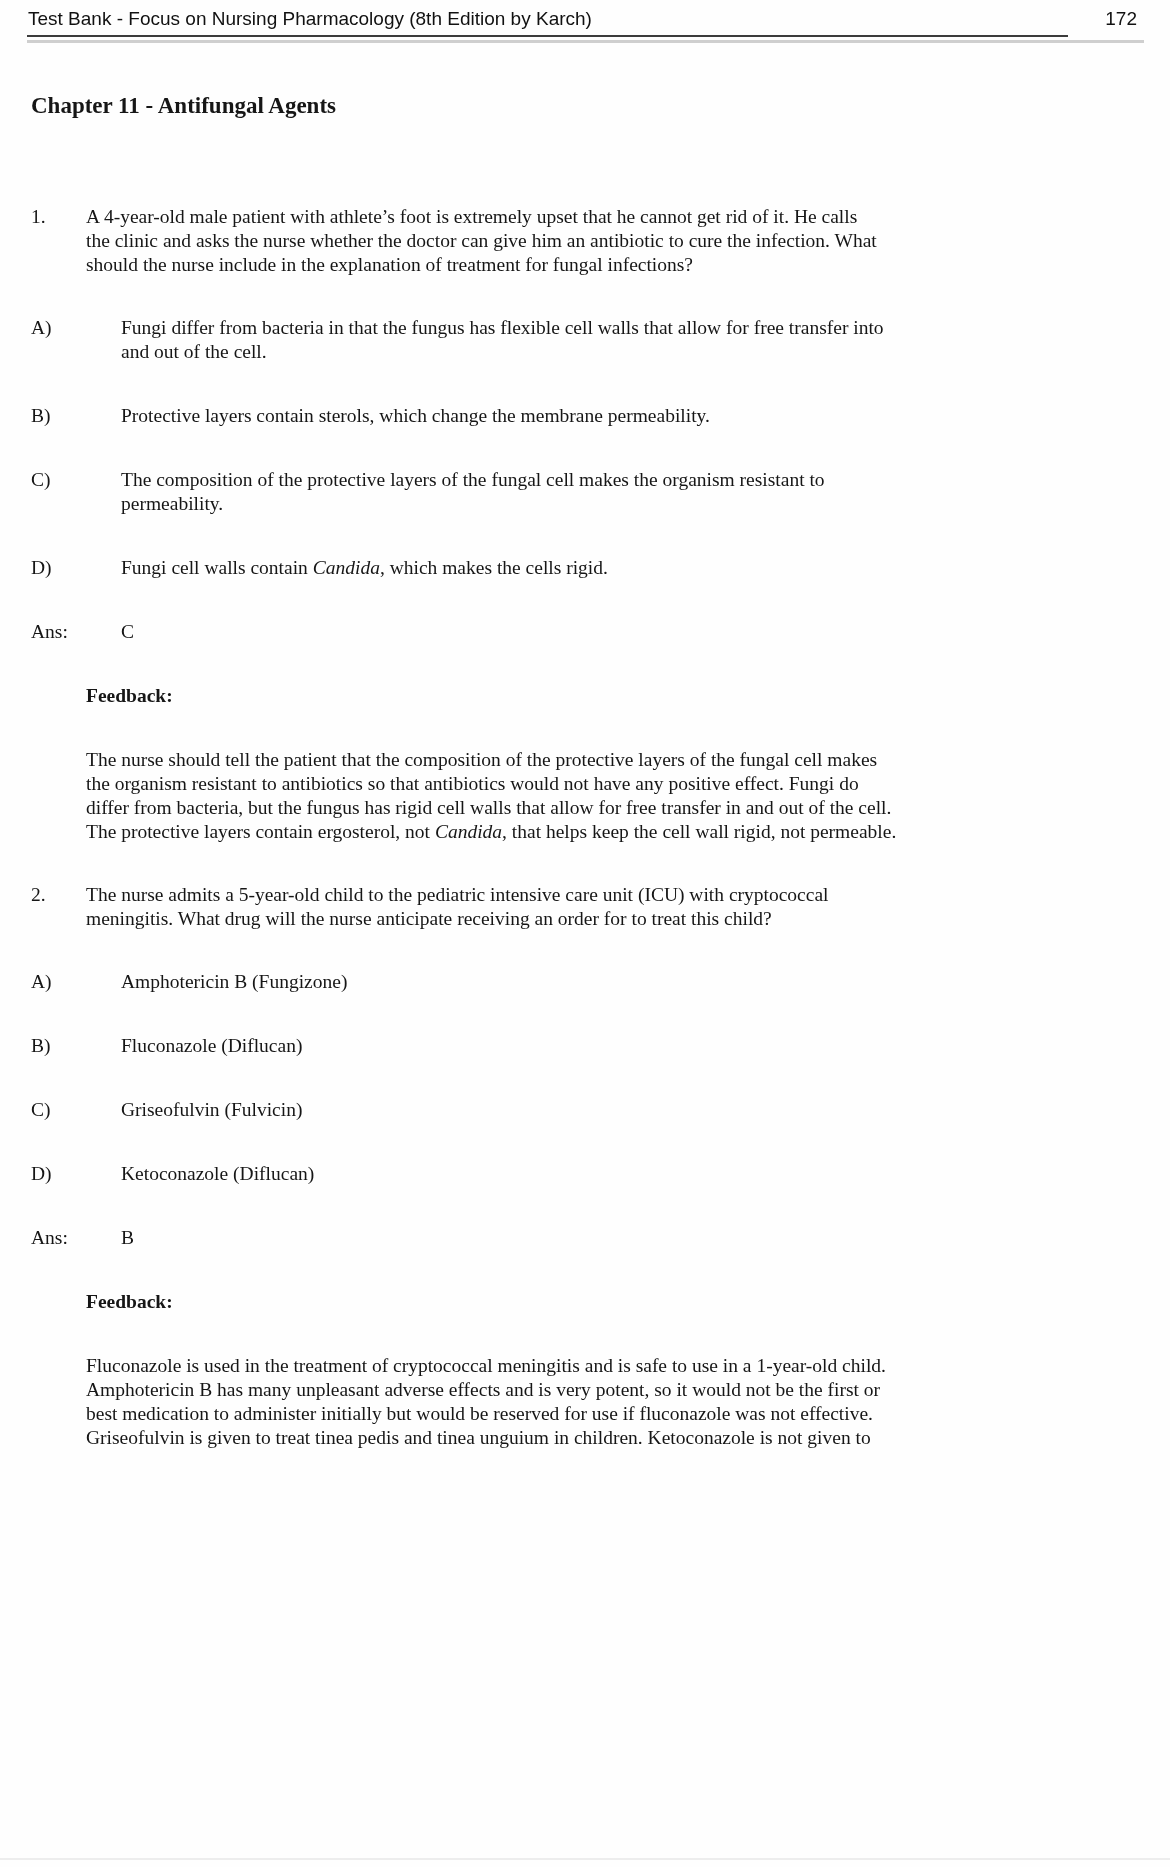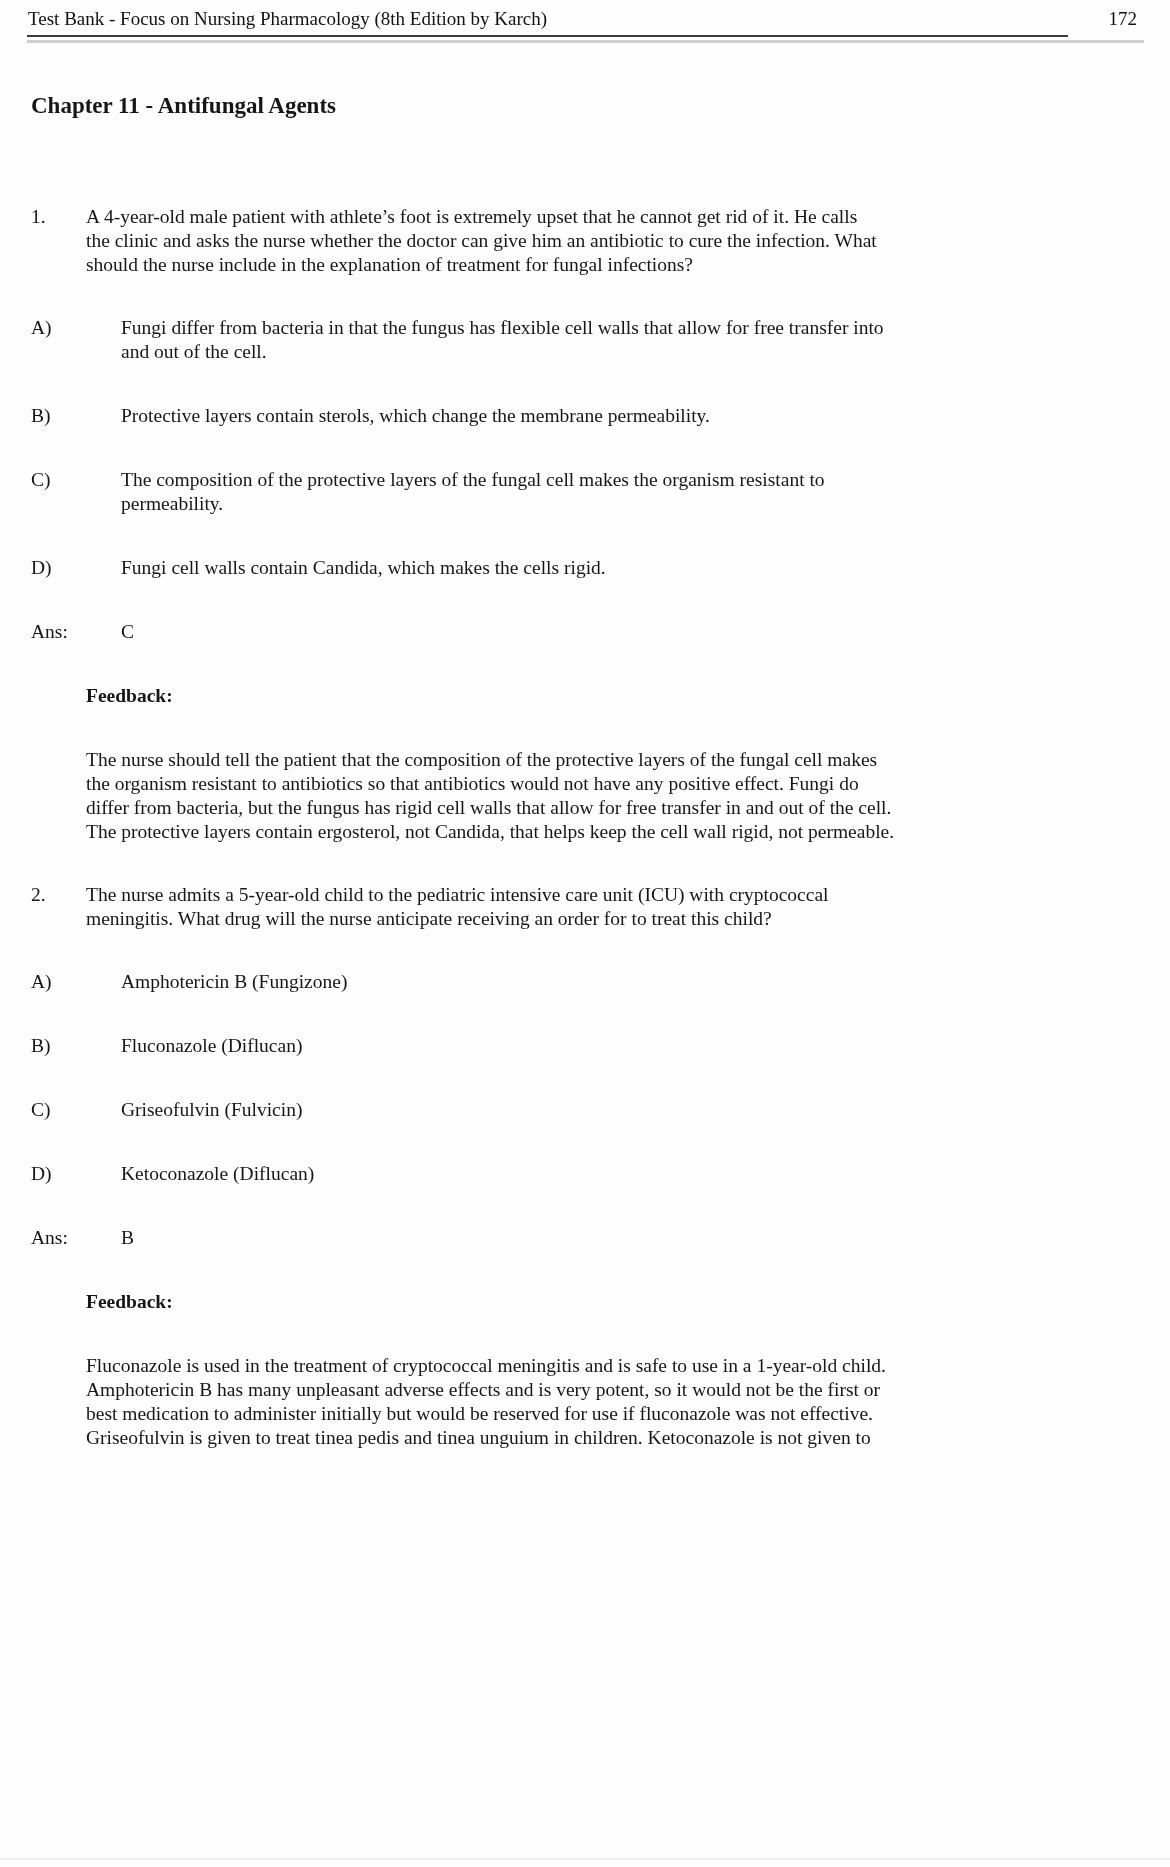--- a/index.html
+++ b/index.html
@@ -11,21 +11,21 @@
     font-family: "Liberation Serif", serif;
     position: relative;
     overflow: hidden;
   }
   .page-header {
     position: absolute;
     top: 8px; left: 28px; right: 33px;
     display: flex;
     justify-content: space-between;
     align-items: baseline;
-    font-family: Liberation Serif, serif;
+    font-family: Liberation Sans, sans-serif;
     font-size: 19px;
     color: #111;
   }
   .header-rule-dark {
     position: absolute;
     top: 35px; left: 27px;
     width: 1041px; height: 2px;
     background: #3c3c3c;
   }
   .header-rule-light {
@@ -58,21 +58,21 @@
     display: grid;
     grid-template-columns: 90px 1fr;
     margin-bottom: 40px;
   }
   .indent55 { margin-left: 55px; }
   .feedback-label {
     font-weight: bold;
     margin-bottom: 40px;
   }
   .feedback-text { margin-bottom: 39px; }
-  .italic { }
+  .italic { font-style: italic; }
   .bottom-hairline {
     position: absolute;
     top: 1858px; left: 0;
     width: 1170px; height: 2px;
     background: #ededed;
   }
 </style>
 </head>
 <body>
 

